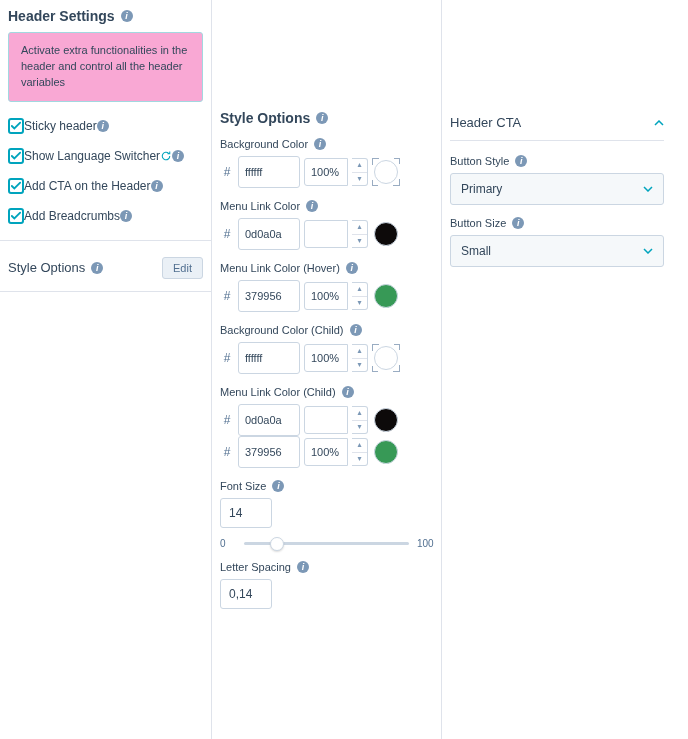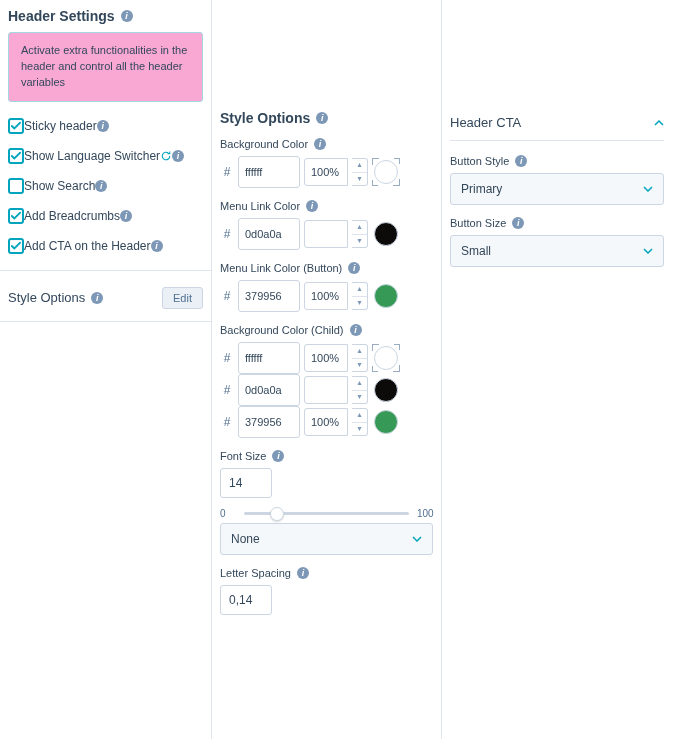--- a/index.html
+++ b/index.html
@@ -89,44 +89,36 @@
               <path d="M1 5l3 3 7-7" stroke="#00a4bd" stroke-width="2.2" fill="none" stroke-linecap="round"></path>
             </svg>
     </span>
     <span class="lbl">Show Language Switcher</span>
     <svg class="refresh-icon" viewBox="0 0 16 16">
             <path d="M13 8a5 5 0 11-1.5-3.5M13 2v3h-3" stroke="#00a4bd" stroke-width="1.4" fill="none"></path>
           </svg>
     <span class="info-icon"></span>
   </div>
         <div class="check-row">
-    <span class="checkbox ">
-      
-    </span>
-    <span class="lbl">Show Search</span>
+    <span class="checkbox on">
+      <svg viewBox="0 0 12 10">
+              <path d="M1 5l3 3 7-7" stroke="#00a4bd" stroke-width="2.2" fill="none" stroke-linecap="round"></path>
+            </svg>
+    </span>
+    <span class="lbl">Add CTA on the Header</span>
 
     <span class="info-icon"></span>
   </div>
         <div class="check-row">
     <span class="checkbox on">
       <svg viewBox="0 0 12 10">
               <path d="M1 5l3 3 7-7" stroke="#00a4bd" stroke-width="2.2" fill="none" stroke-linecap="round"></path>
             </svg>
     </span>
     <span class="lbl">Add Breadcrumbs</span>
-
-    <span class="info-icon"></span>
-  </div>
-        <div class="check-row">
-    <span class="checkbox on">
-      <svg viewBox="0 0 12 10">
-              <path d="M1 5l3 3 7-7" stroke="#00a4bd" stroke-width="2.2" fill="none" stroke-linecap="round"></path>
-            </svg>
-    </span>
-    <span class="lbl">Add CTA on the Header</span>
 
     <span class="info-icon"></span>
   </div>
       </div>
 
   <div class="divider"></div>
 
   <div class="style-row">
     <div class="left">
       <span>Style Options</span>
@@ -173,21 +165,21 @@
     <div class="stepper">
       <div>▴</div>
       <div>▾</div>
     </div>
     <div class="swatch-wrap ">
 
       <div class="swatch" style="background:#0d0a0a"></div>
     </div>
   </div>
         <div class="field-label">
-          <span>Menu Link Color (Button)</span>
+          <span>Menu Link Color (Hover)</span>
           <span class="info-icon"></span>
         </div>
         <div class="color-row">
     <span class="hash">#</span>
     <input class="hex-input" value="379956" style="">
     <input class="pct-input" value="100%" style="">
     <div class="stepper">
       <div>▴</div>
       <div>▾</div>
     </div>
@@ -207,20 +199,24 @@
     <div class="stepper">
       <div>▴</div>
       <div>▾</div>
     </div>
     <div class="swatch-wrap corners">
       <span class="c2"></span>
             <span class="c3"></span>
       <div class="swatch" style="background:#ffffff"></div>
     </div>
   </div>
+        <div class="field-label">
+          <span>Menu Link Color (Child)</span>
+          <span class="info-icon"></span>
+        </div>
         <div class="color-row">
     <span class="hash">#</span>
     <input class="hex-input" value="0d0a0a" style="">
     <input class="pct-input" value="" style="">
     <div class="stepper">
       <div>▴</div>
       <div>▾</div>
     </div>
     <div class="swatch-wrap ">
 
@@ -250,26 +246,20 @@
   <input class="num-input" value="14" style="">
   <div class="slider-row">
     <span class="slider-min">0</span>
     <div class="slider-track">
       <div class="slider-thumb" id="fs-thumb" style="left: 20%;"></div>
     </div>
     <span class="slider-max">100</span>
   </div>
 
   
-  <div class="select">
-    <span>None</span>
-    <svg class="chev" width="10" height="6" viewBox="0 0 10 6">
-          <path d="M1 1l4 4 4-4" stroke="currentColor" stroke-width="1.5" fill="none"></path>
-        </svg>
-  </div>
 
   
   <div class="field-label">
     <span>Letter Spacing</span>
     <span class="info-icon"></span>
   </div>
   <input class="num-input" value="0,14" style="">
   
 </div>
 

